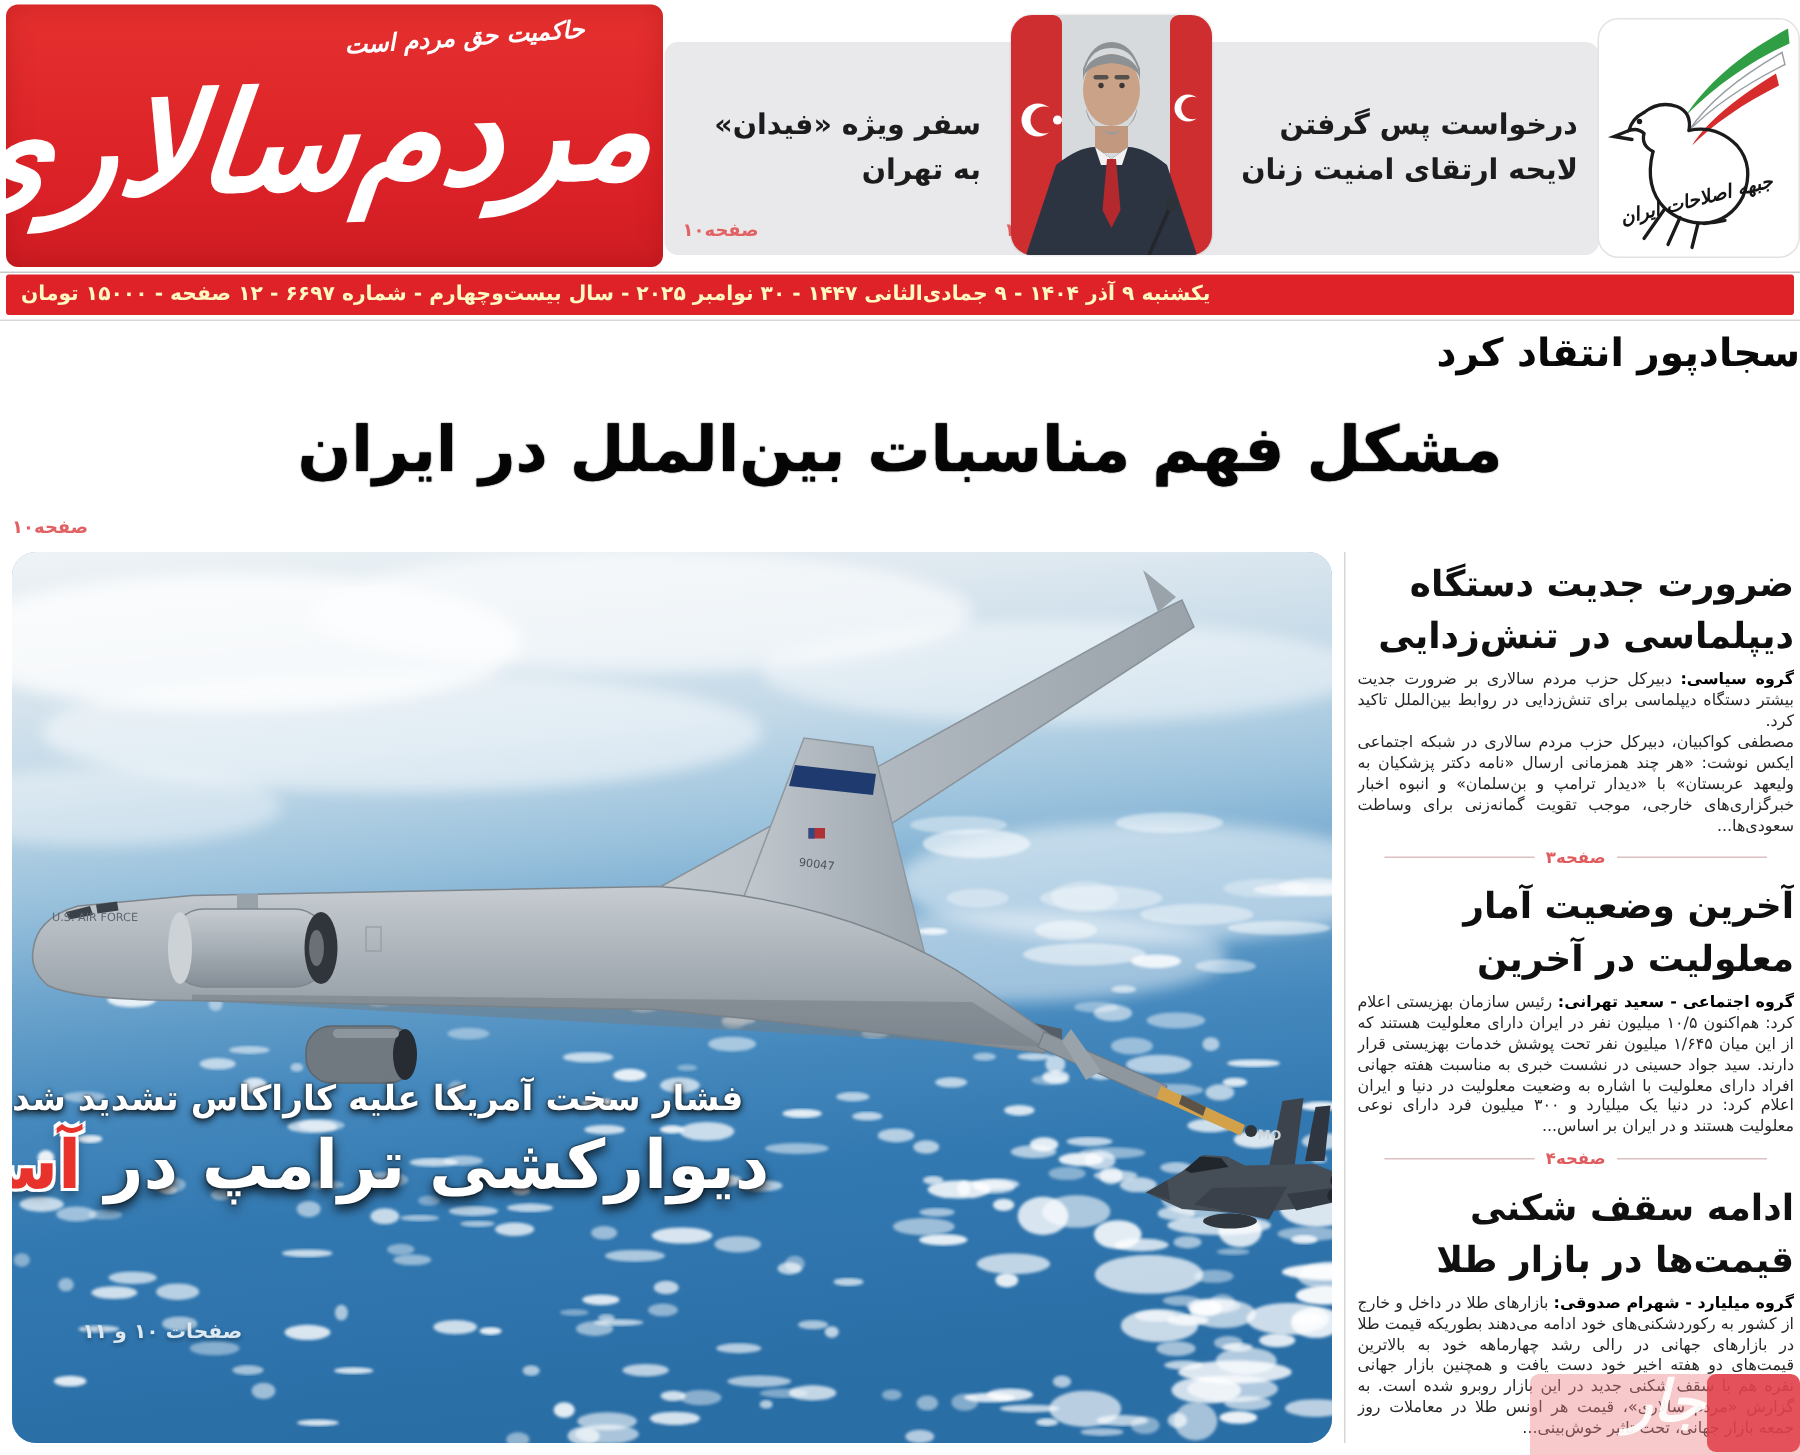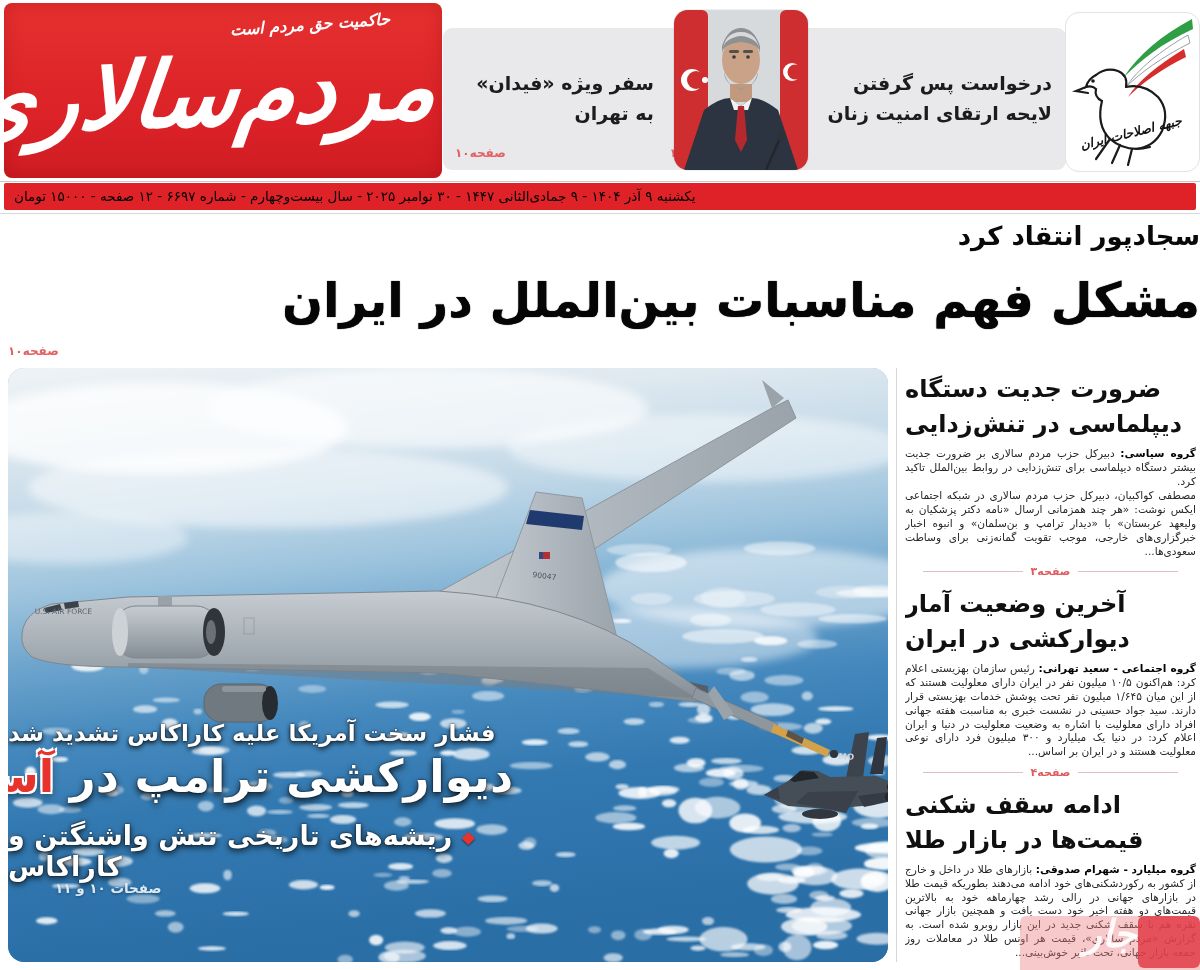--- a/index.html
+++ b/index.html
@@ -26,25 +26,25 @@
   .pageref-red{position:absolute;bottom:10px;font-size:12px;font-weight:700;color:#e26264;}
   .fidan-photo{left:674px;top:10px;width:134px;height:160px;border-radius:14px;overflow:hidden;
     background:#d9dcdd;box-shadow:0 0 0 1px rgba(0,0,0,.06);}
   .logo-box{left:1065px;top:12px;width:133px;height:158px;background:#fff;border:1px solid #e2e2e2;
     border-radius:14px;overflow:hidden;}
 
   
   .hairline{left:0;width:1200px;height:1px;background:#c9c9c9;}
   .datestrip{left:4px;top:183px;width:1192px;height:27px;background:#df2128;border-radius:2px;}
   .datestrip span{display:block;direction:rtl;text-align:left;line-height:27px;padding:0 10px;
-    color:#000000;font-size:13.5px;font-weight:400;white-space:nowrap;}
+    color:#fef9c3;font-size:13.5px;font-weight:700;white-space:nowrap;}
 
   
   .kicker{left:0;top:221px;width:1200px;text-align:right;font-size:26px;font-weight:900;color:#090909;}
-  .headline{left:0;top:254px;width:1200px;font-size:48px;font-weight:900;color:#050505;
+  .headline{left:0;top:254px;width:1200px;text-align:center;font-size:42px;font-weight:900;color:#050505;
     letter-spacing:-1px;line-height:92px;text-shadow:0 0 1px #000;white-space:nowrap;}
   .lead-pageref{left:8px;top:344px;font-size:12px;font-weight:700;color:#e26264;}
 
   
   .photo{left:8px;top:368px;width:880px;height:594px;border-radius:16px;overflow:hidden;background:#7fb0d4;}
   .photo svg{display:block;}
   .cap{position:absolute;left:0;width:505px;text-align:left;color:#fff;direction:rtl;}
   .cap-over{top:352px;font-size:23px;font-weight:700;
     text-shadow:0 2px 5px rgba(0,0,0,.9),0 0 2px rgba(0,0,0,.9);}
   .cap-main{top:382px;font-size:45px;font-weight:900;white-space:nowrap;letter-spacing:-1px;
@@ -54,21 +54,21 @@
   .cap-sub{top:452px;font-size:27px;font-weight:900;
     text-shadow:0 2px 6px rgba(0,0,0,.9),0 0 2px rgba(0,0,0,.9);}
   .cap-sub .diamond{color:#e8332d;font-size:17px;vertical-align:2px;
     text-shadow:0 1px 2px rgba(0,0,0,.6);}
   .cap-pages{position:absolute;left:47px;top:512px;font-size:13.5px;font-weight:700;color:#dce9f2;
     text-shadow:0 1px 3px rgba(0,0,0,.35);text-align:right;}
 
   
   .vsep{left:896px;top:368px;width:1px;height:594px;background:#d6d6d6;}
   .column{left:905px;top:366px;width:291px;height:598px;overflow:hidden;}
-  .art-title{font-size:24px;line-height:35px;font-weight:700;color:#101010;text-align:left;margin:6px 0 5px;}
+  .art-title{font-size:24px;line-height:35px;font-weight:700;color:#101010;text-align:right;margin:6px 0 5px;}
   .art-body{font-size:10.6px;line-height:13.8px;color:#272727;text-align:justify;}
   .art-body p{margin:0 0 1px;}
   .art-body b{font-weight:700;color:#000;}
   .ref-row{display:flex;align-items:center;gap:8px;margin:7px 18px 9px;}
   .ref-row .l{flex:1;height:1px;background:#dcbfbf;}
   .ref-row .t{font-size:11px;font-weight:700;color:#e05b5e;white-space:nowrap;}
 
   
   .watermark{left:1020px;top:916px;width:180px;height:68px;border-radius:6px;
     background:rgba(236,126,131,.42);z-index:6;overflow:hidden;}
@@ -504,24 +504,20 @@
         <circle cx="883" cy="419" r="4.2" fill="#23282e"></circle>
         <circle cx="881" cy="429" r="4.2" fill="#23282e"></circle>
         <ellipse cx="812" cy="446" rx="18" ry="5" fill="#31373f"></ellipse>
       </g>
     </svg>
 
     <div class="cap cap-over">فشار سخت آمریکا علیه کاراکاس تشدید شد</div>
     <div class="cap cap-main">
       <span>دیوارکشی ترامپ در </span><span class="red">آسمان ونزوئلا</span>
     </div>
-    <div class="cap cap-sub">
-      <span class="diamond">◆</span>
-      <span>ریشه‌های تاریخی تنش واشنگتن و کاراکاس</span>
-    </div>
     <div class="cap-pages">صفحات ۱۰ و ۱۱</div>
   </div>
 
   <div class="abs vsep"></div>
   <div class="abs column">
 
     <div>
       <div class="art-title">
         <div>ضرورت جدیت دستگاه</div>
         <div>دیپلماسی در تنش‌زدایی</div>
@@ -534,21 +530,21 @@
       <div class="ref-row">
         <span class="l"></span>
         <span class="t">صفحه۳</span>
         <span class="l"></span>
       </div>
     </div>
 
     <div>
       <div class="art-title">
         <div>آخرین وضعیت آمار</div>
-        <div>دیوارکشی در ایران</div>
+        <div>معلولیت در آخرین</div>
       </div>
       <div class="art-body">
         <p><b>گروه اجتماعی - سعید تهرانی:</b>
            <span>رئیس سازمان بهزیستی اعلام کرد: هم‌اکنون ۱۰/۵ میلیون نفر در ایران دارای معلولیت هستند که از این میان ۱/۶۴۵ میلیون نفر تحت پوشش خدمات بهزیستی قرار دارند. سید جواد حسینی در نشست خبری به مناسبت هفته جهانی افراد دارای معلولیت با اشاره به وضعیت معلولیت در دنیا و ایران اعلام کرد: در دنیا یک میلیارد و ۳۰۰ میلیون فرد دارای نوعی معلولیت هستند و در ایران بر اساس...</span></p>
       </div>
       <div class="ref-row">
         <span class="l"></span>
         <span class="t">صفحه۴</span>
         <span class="l"></span>
       </div>

